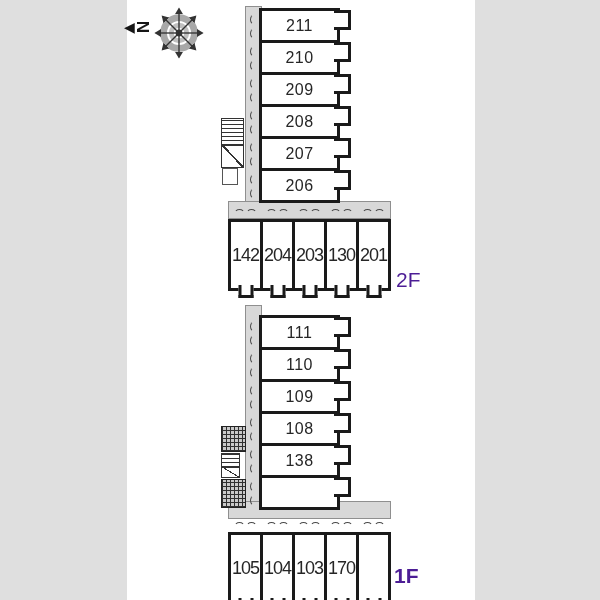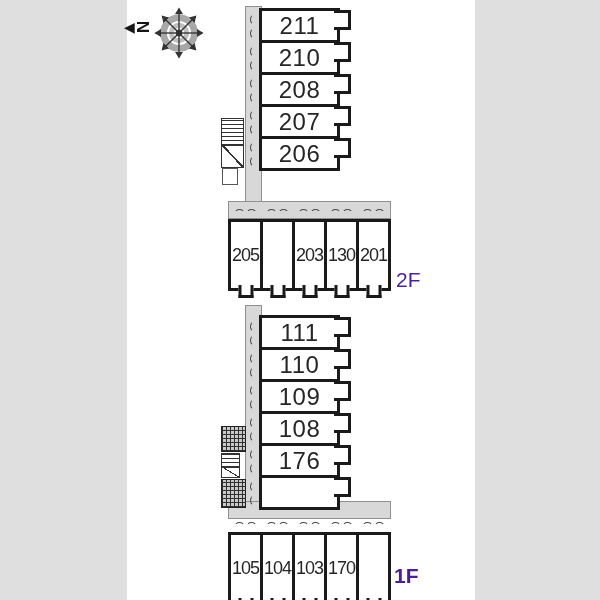--- a/index.html
+++ b/index.html
@@ -19,21 +19,21 @@
   .hcorr2{left:228px;top:201px;width:163px;height:18px;}
   .vcorr1{left:245px;top:305px;width:17px;height:206px;border-bottom:none;}
   .hcorr1{left:228px;top:501px;width:163px;height:18px;}
 
   
   .vblock{position:absolute;left:259px;width:81px;height:195px;}
   .v2{top:8px;} .v1{top:315px;}
   .vroom{position:absolute;left:0;width:81px;height:35px;background:#fff;border:3px solid #1a1a1a;box-sizing:border-box;}
   .vroom:nth-child(1){top:0} .vroom:nth-child(2){top:32px} .vroom:nth-child(3){top:64px}
   .vroom:nth-child(4){top:96px} .vroom:nth-child(5){top:128px} .vroom:nth-child(6){top:160px}
-  .vroom .num{position:absolute;inset:0;display:flex;align-items:center;justify-content:center;font-size:24px;color:#262626;letter-spacing:.5px;}
+  .vroom .num{position:absolute;inset:0;display:flex;align-items:center;justify-content:center;font-size:16px;color:#262626;letter-spacing:.5px;}
   .annex{position:absolute;right:-14px;top:-1px;width:17px;height:20px;background:#fff;border:3px solid #1a1a1a;border-left:none;box-sizing:border-box;z-index:2;}
   .vroom::before,.vroom::after{content:"";position:absolute;left:-12px;width:8px;height:9px;border:1.5px solid #4a4a4a;border-color:transparent transparent transparent #4a4a4a;border-radius:50%;}
   .vroom::before{top:3px;} .vroom::after{top:17px;}
 
   
   .hrow{position:absolute;left:228px;display:flex;}
   .r2{top:219px;} .r1{top:532px;text-align:center;}
   .hroom{position:relative;width:35px;height:72px;background:#fff;border:3px solid #1a1a1a;box-sizing:border-box;margin-right:-3px;}
   .hroom .num{position:absolute;inset:0;display:flex;align-items:center;justify-content:center;font-size:18px;letter-spacing:-1px;color:#262626;}
   .hroom::before,.hroom::after{content:"";position:absolute;top:-13px;width:9px;height:8px;border:1.5px solid #4a4a4a;border-color:#4a4a4a transparent transparent transparent;border-radius:50%;}
@@ -97,39 +97,44 @@
   <div class="vblock v2">
     <div class="vroom">
         <span class="num">211</span>
         <i class="annex"></i>
       </div>
     <div class="vroom">
         <span class="num">210</span>
         <i class="annex"></i>
       </div>
     <div class="vroom">
+        <span class="num">209</span>
+        <i class="annex"></i>
+      </div>
+    <div class="vroom">
         <span class="num">208</span>
         <i class="annex"></i>
       </div>
     <div class="vroom">
         <span class="num">207</span>
         <i class="annex"></i>
       </div>
     <div class="vroom">
         <span class="num">206</span>
         <i class="annex"></i>
       </div>
   </div>
 
   <div class="hrow r2">
     <div class="hroom">
-        <span class="num">205</span>
-        <i class="porch"></i>
-      </div>
-    <div class="hroom">
+        <span class="num">142</span>
+        <i class="porch"></i>
+      </div>
+    <div class="hroom">
+        <span class="num">204</span>
         <i class="porch"></i>
       </div>
     <div class="hroom">
         <span class="num">203</span>
         <i class="porch"></i>
       </div>
     <div class="hroom">
         <span class="num">130</span>
         <i class="porch"></i>
       </div>
@@ -160,21 +165,21 @@
       </div>
     <div class="vroom">
         <span class="num">109</span>
         <i class="annex"></i>
       </div>
     <div class="vroom">
         <span class="num">108</span>
         <i class="annex"></i>
       </div>
     <div class="vroom">
-        <span class="num">176</span>
+        <span class="num">138</span>
         <i class="annex"></i>
       </div>
     <div class="vroom">
         <i class="annex"></i>
       </div>
   </div>
 
   <div class="hrow r1">
     <div class="hroom">
         <span class="num">105</span>

